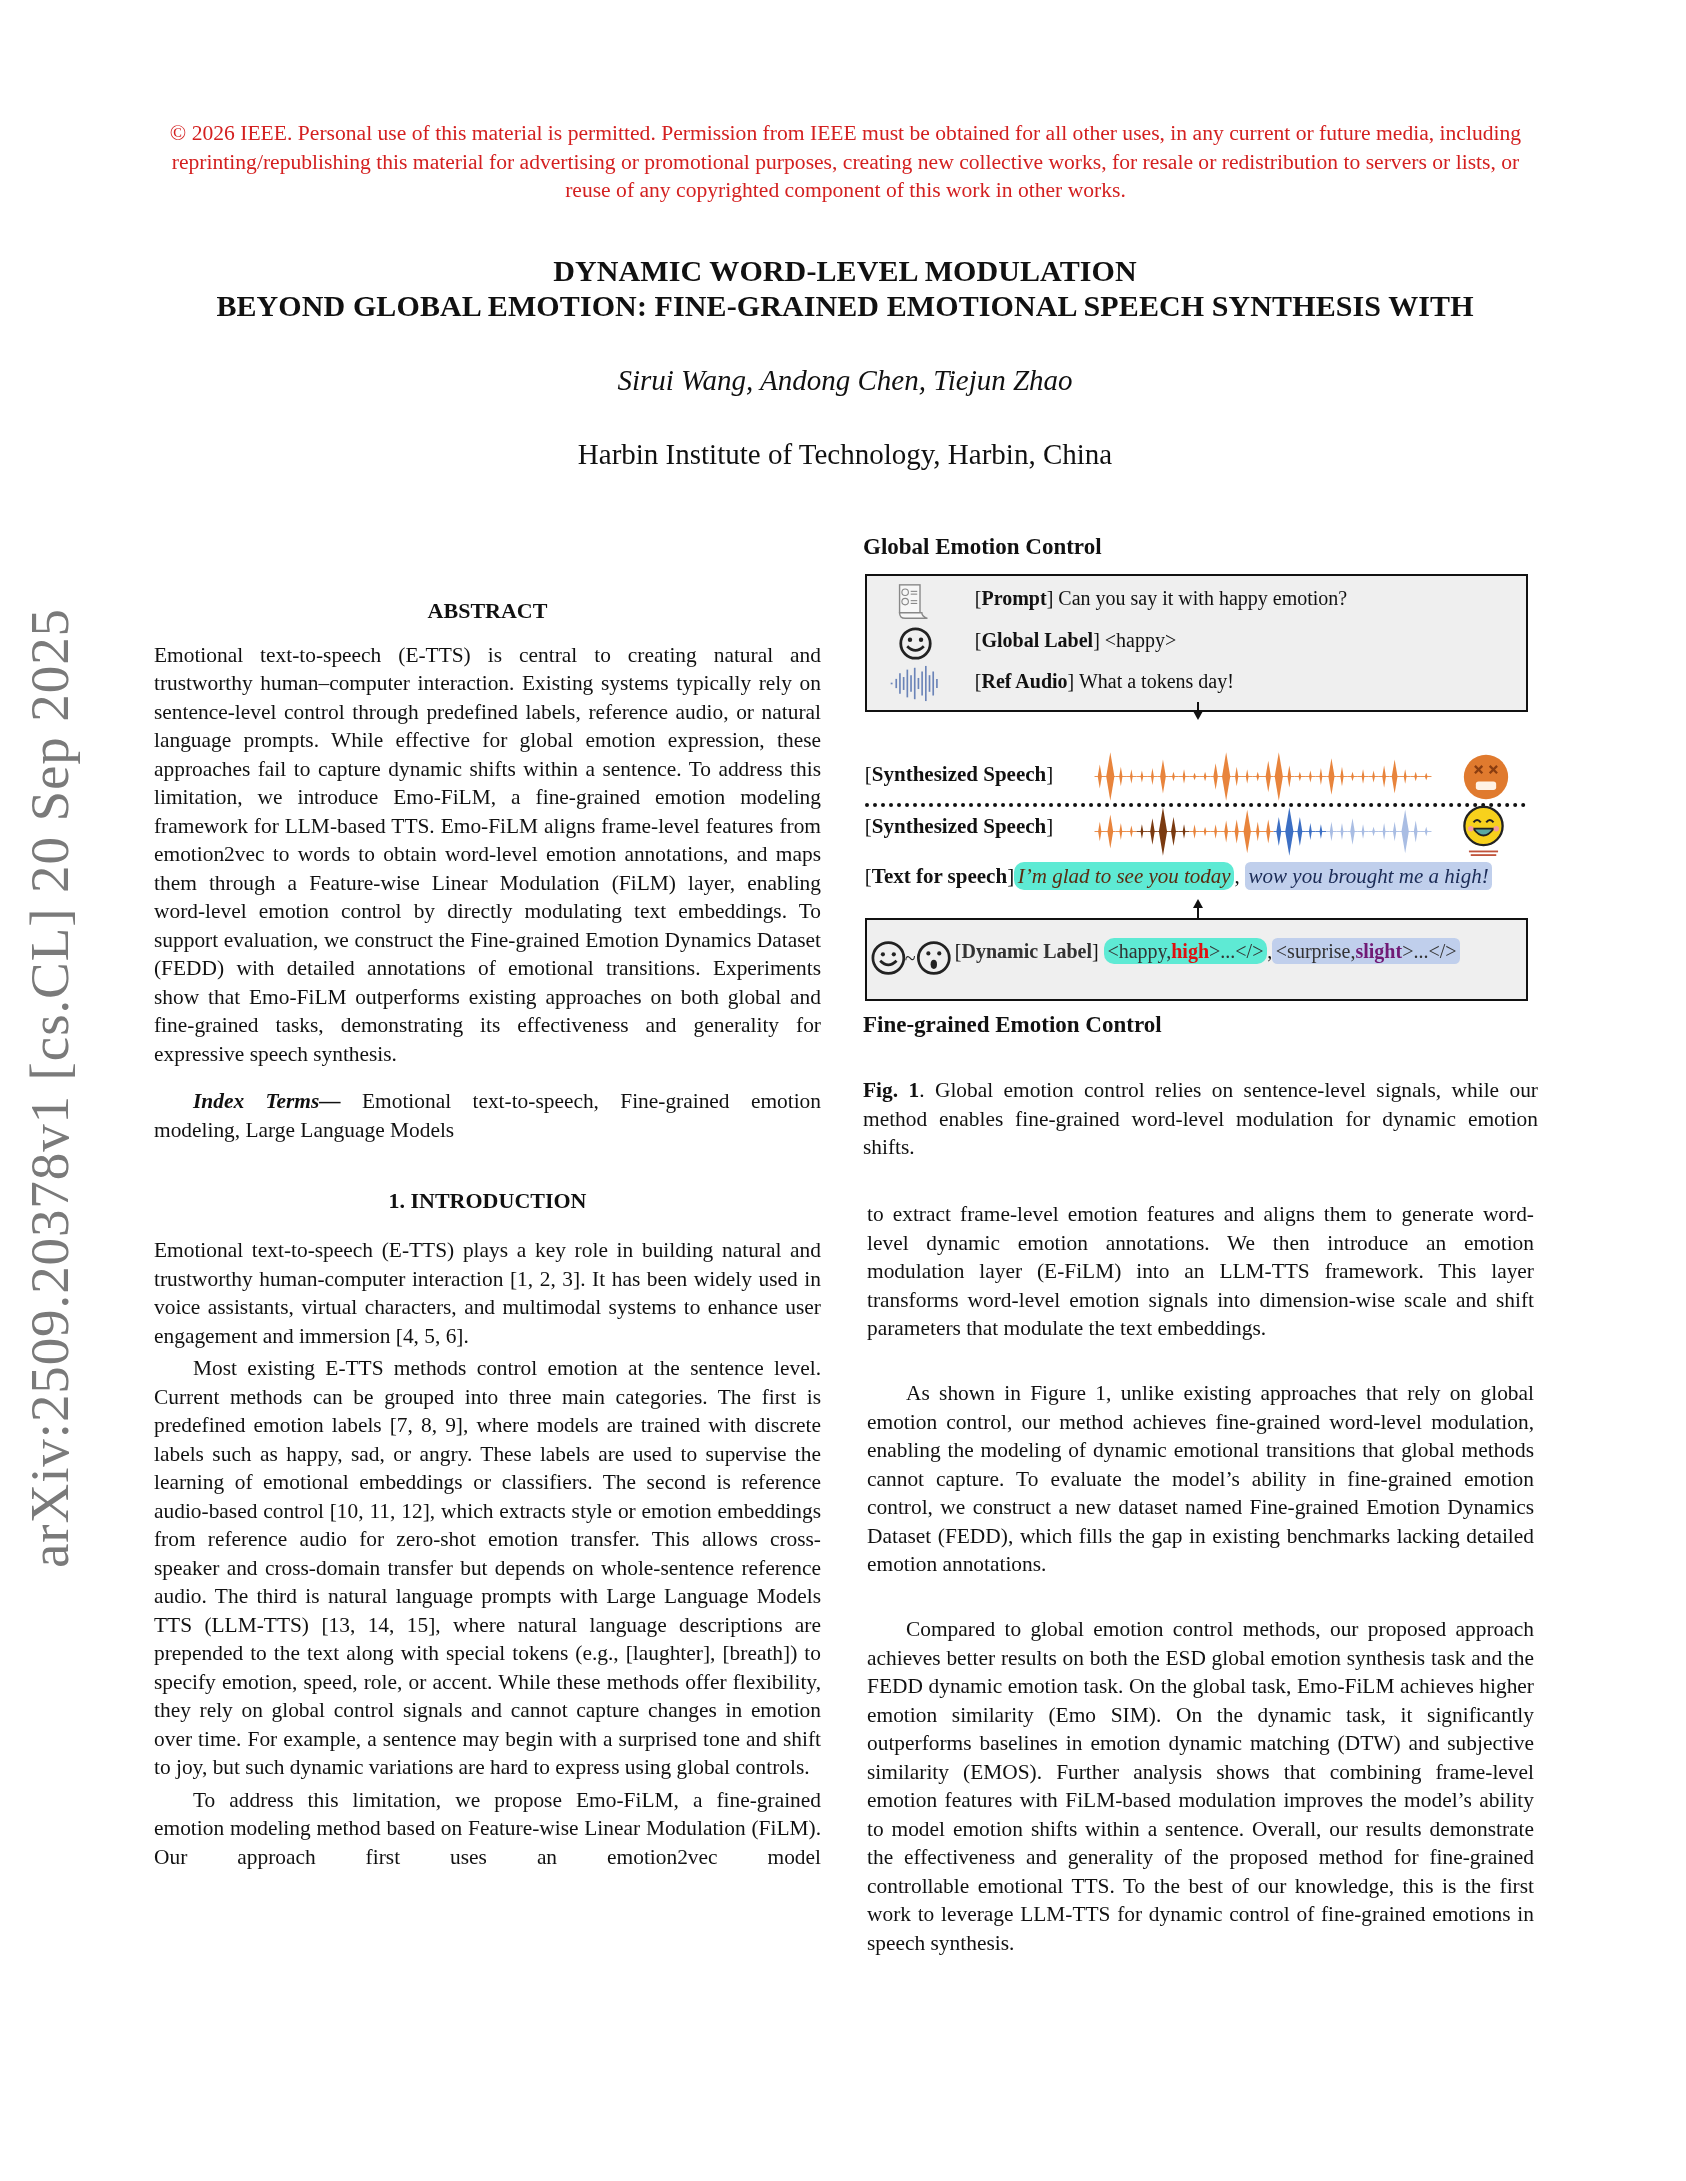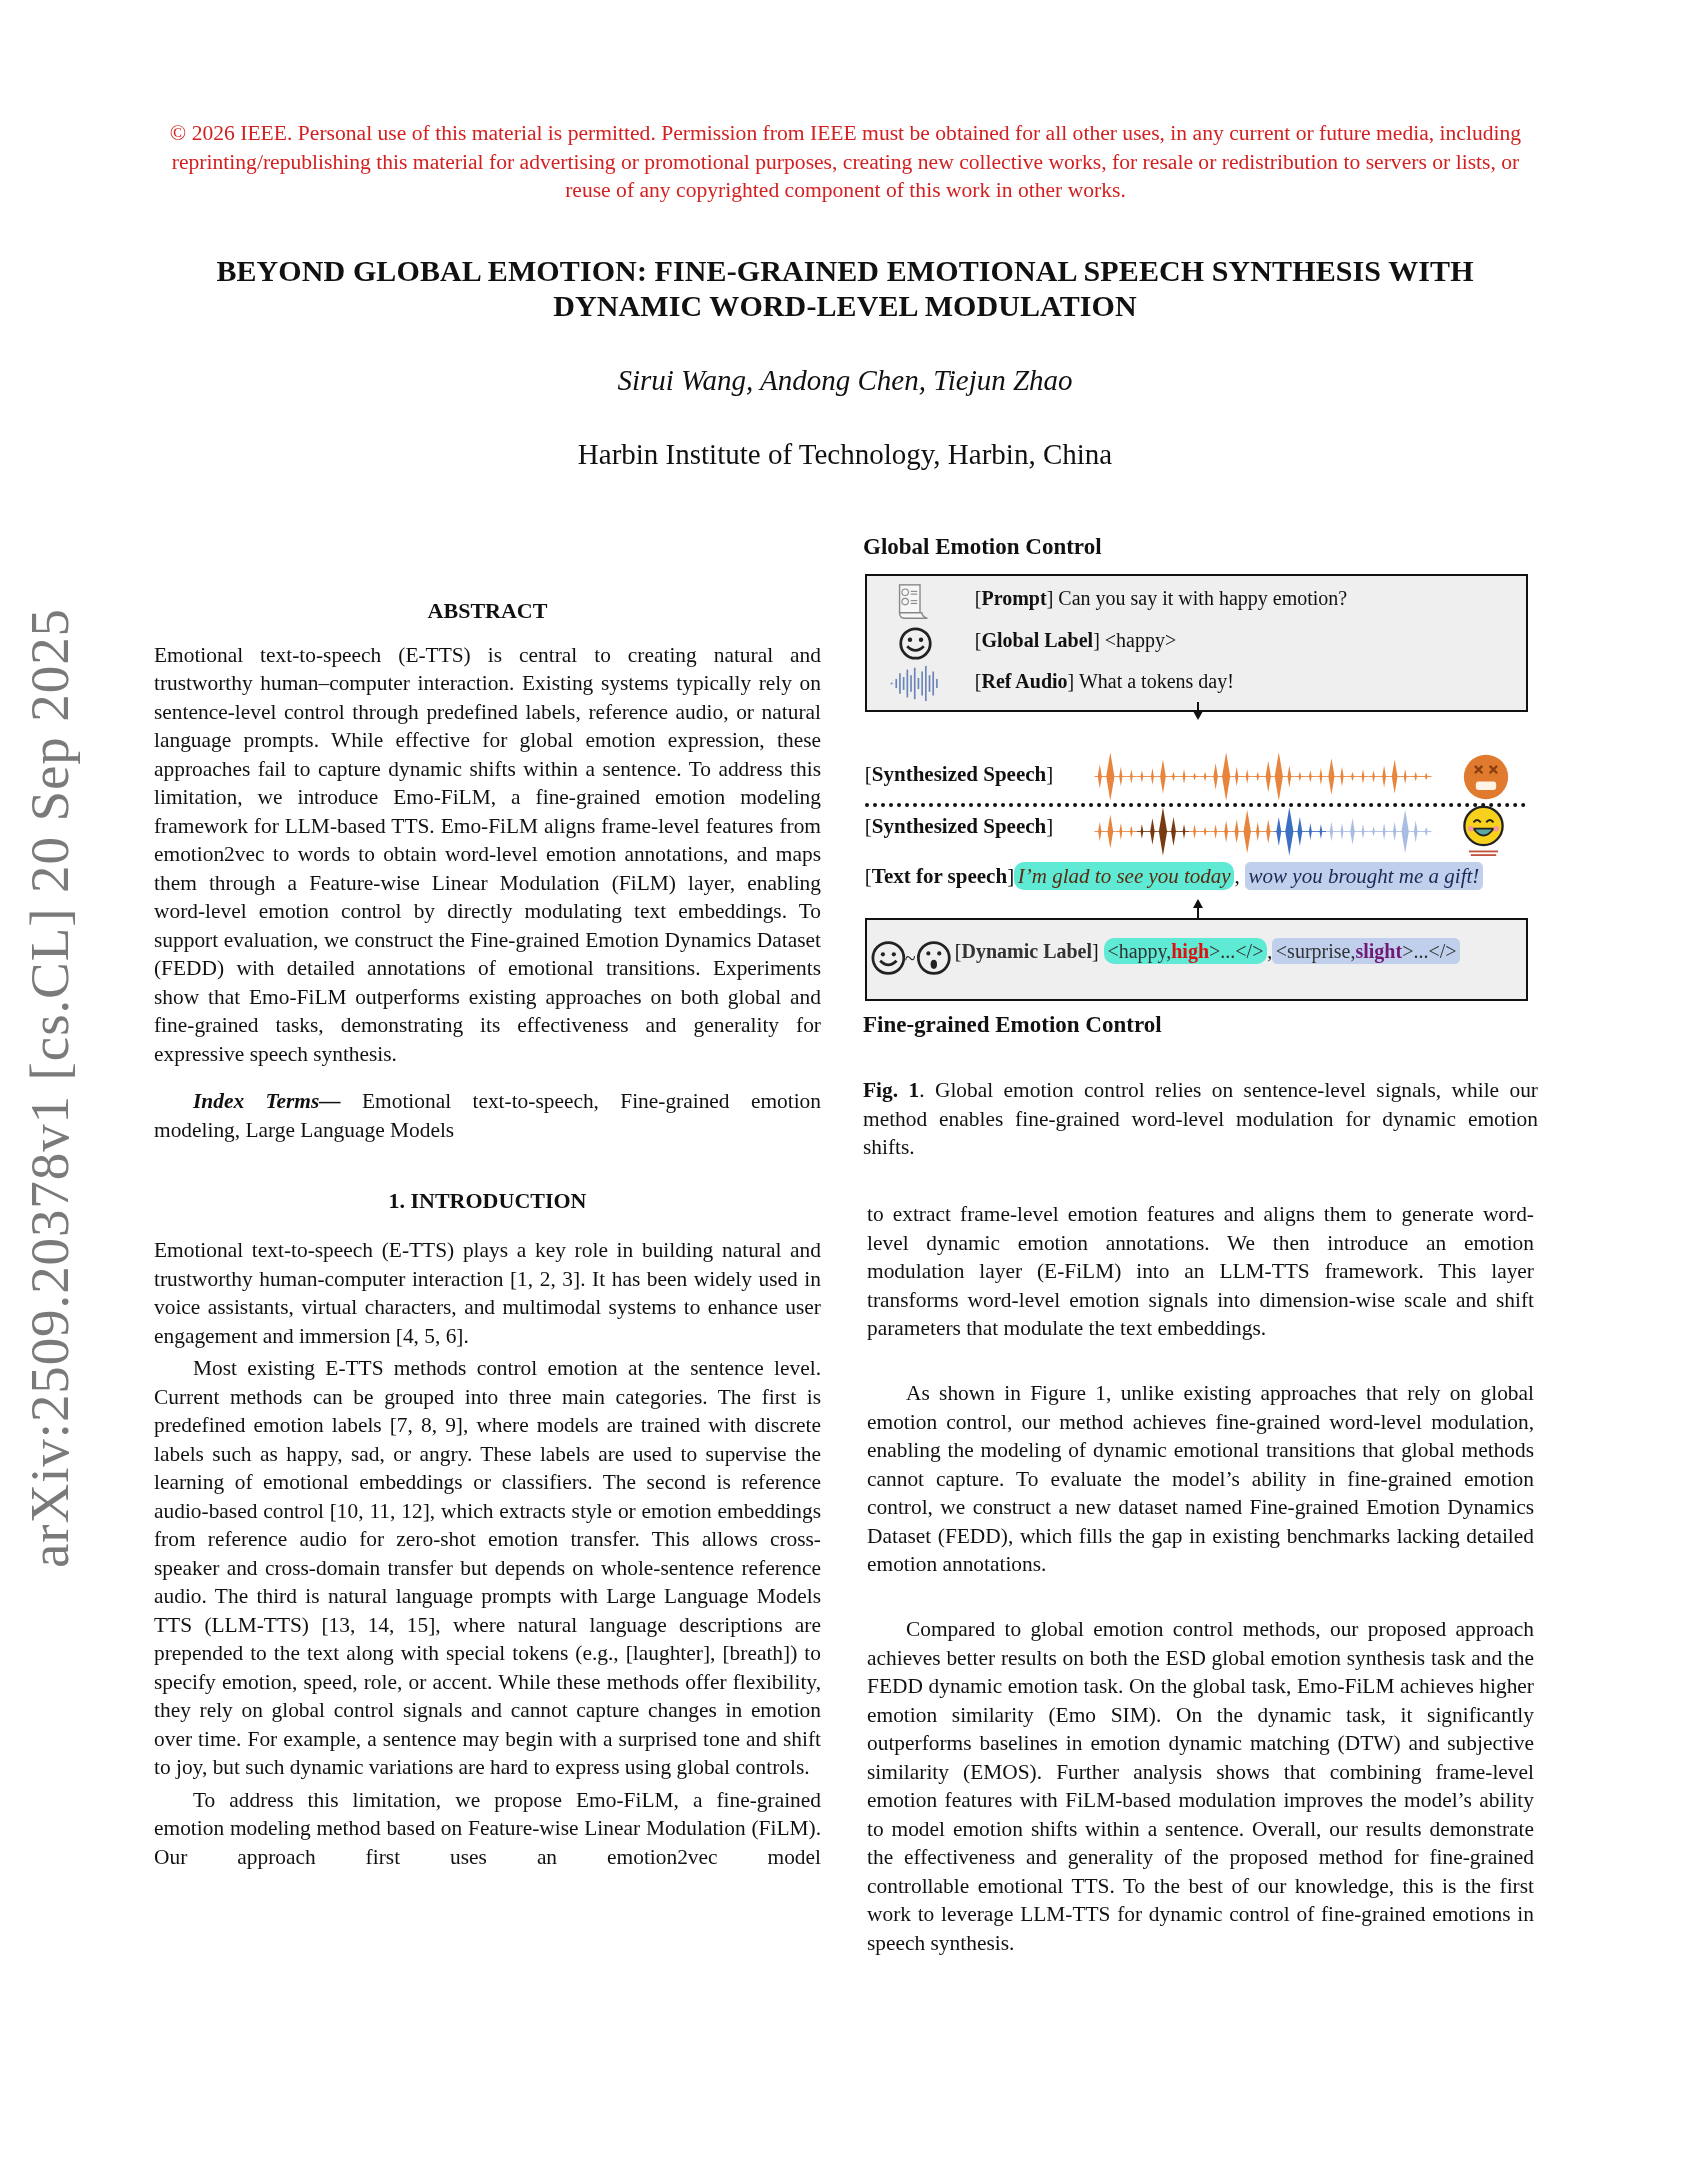--- a/index.html
+++ b/index.html
@@ -43,22 +43,22 @@
   .red { color:#e01010; font-weight:bold; }
   .blue { color:#701a75; font-weight:bold; }
   #caption { left:863px; top:1076px; width:675px; font-size:21.4px; line-height:28.5px; text-align:justify; }
 </style>
 </head>
 <body>
 
 <div id="copyright" class="abs">© 2026 IEEE. Personal use of this material is permitted. Permission from IEEE must be obtained for all other uses, in any current or future media, including reprinting/republishing this material for advertising or promotional purposes, creating new collective works, for resale or redistribution to servers or lists, or reuse of any copyrighted component of this work in other works.</div>
 
 <div id="title" class="abs">
+  <div>DYNAMIC WORD-LEVEL MODULATION</div>
   <div>BEYOND GLOBAL EMOTION: FINE-GRAINED EMOTIONAL SPEECH SYNTHESIS WITH</div>
-  <div>DYNAMIC WORD-LEVEL MODULATION</div>
 </div>
 <div id="authors" class="abs">Sirui Wang, Andong Chen, Tiejun Zhao</div>
 <div id="affil" class="abs">Harbin Institute of Technology, Harbin, China</div>
 
 <div id="arxiv" class="abs">arXiv:2509.20378v1  [cs.CL]  20 Sep 2025</div>
 
 <div id="left" class="col" style="top:597px;">
   <h3 class="sec-h">ABSTRACT</h3>
   <div style="height:11px"></div>
   <p>Emotional text-to-speech (E-TTS) is central to creating natural and trustworthy human–computer interaction. Existing systems typically rely on sentence-level control through predefined labels, reference audio, or natural language prompts.  While effective for global emotion expression, these approaches fail to capture dynamic shifts within a sentence.  To address this limitation, we introduce Emo-FiLM, a fine-grained emotion modeling framework for LLM-based TTS. Emo-FiLM aligns frame-level features from emotion2vec to words to obtain word-level emotion annotations, and maps them through a Feature-wise Linear Modulation (FiLM) layer, enabling word-level emotion control by directly modulating text embeddings. To support evaluation, we construct the Fine-grained Emotion Dynamics Dataset (FEDD) with detailed annotations of emotional transitions. Experiments show that Emo-FiLM outperforms existing approaches on both global and fine-grained tasks, demonstrating its effectiveness and generality for expressive speech synthesis.</p>
@@ -265,21 +265,21 @@
   <svg class="abs" style="left:595px; top:268px;" width="51" height="57" viewBox="0 0 56 62">
     <circle cx="28" cy="26" r="21" fill="#f7d11c" stroke="#222" stroke-width="2.5"></circle>
     <path d="M17 22 Q21 17 25 22 M31 22 Q35 17 39 22" fill="none" stroke="#222" stroke-width="2.2"></path>
     <path d="M17 29 Q28 44 39 29 Z" fill="#5aa9a0" stroke="#222" stroke-width="2"></path>
     <circle cx="14" cy="29" r="3" fill="#f39aa0"></circle>
       <circle cx="42" cy="29" r="3" fill="#f39aa0"></circle>
     <line x1="12" y1="54" x2="44" y2="54" stroke="#c0533b" stroke-width="2"></line>
     <line x1="14" y1="58" x2="42" y2="58" stroke="#c0533b" stroke-width="2"></line>
   </svg>
 
-  <div class="row-text" style="top:330px;">[<b>Text for speech</b>]<i class="hl-orange">I’m glad to see you today</i><span>,</span> <i class="hl-blue">wow you brought me a gift!</i></div>
+  <div class="row-text" style="top:330px;">[<b>Text for speech</b>]<i class="hl-orange">I’m glad to see you today</i><span>,</span> <i class="hl-blue">wow you brought me a high!</i></div>
 
   <div class="arrowhead-up" style="left:330px; top:365px;"></div>
   <div class="arrow-v" style="left:334px; top:373px; height:11px;"></div>
 
   <div class="dbox">
     <svg class="abs" style="left:3.7px; top:18.4px;" width="84" height="40" viewBox="0 0 92 44">
       <circle cx="20" cy="22" r="17" fill="none" stroke="#222" stroke-width="3"></circle>
       <circle cx="14" cy="18" r="2.3" fill="#222"></circle>
         <circle cx="26" cy="18" r="2.3" fill="#222"></circle>
       <path d="M11 25 Q20 34 29 25" fill="none" stroke="#222" stroke-width="3"></path>

